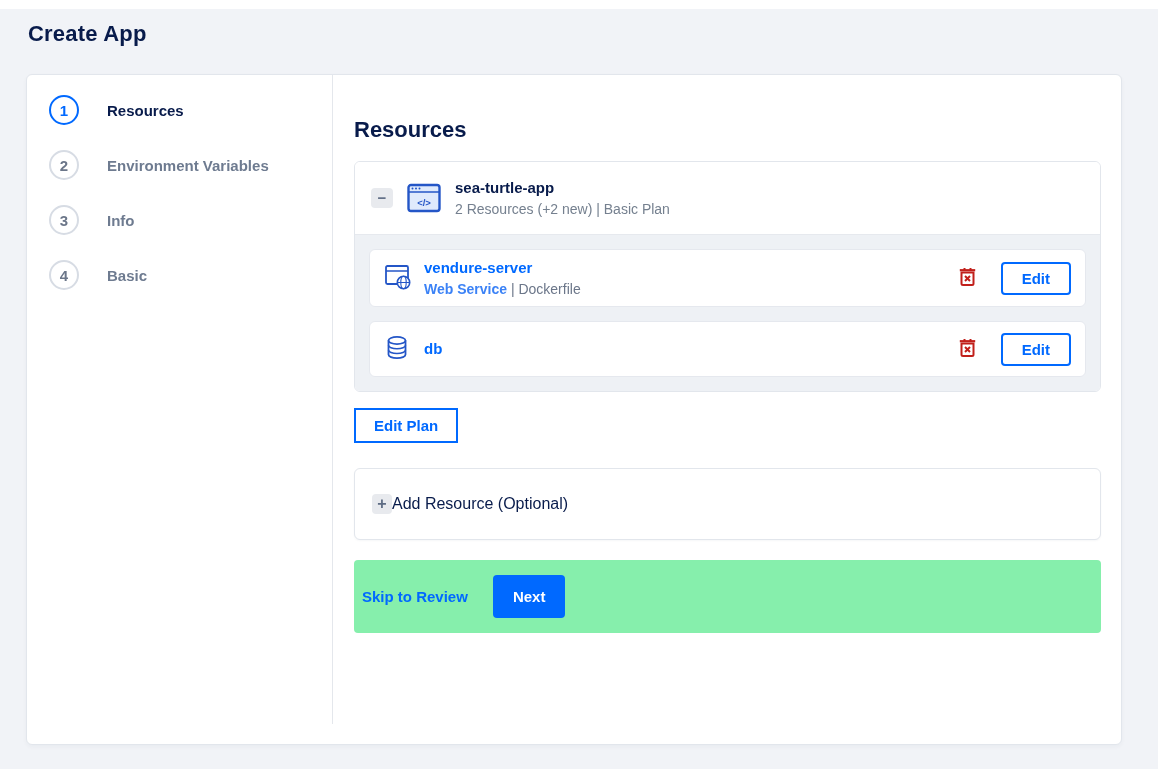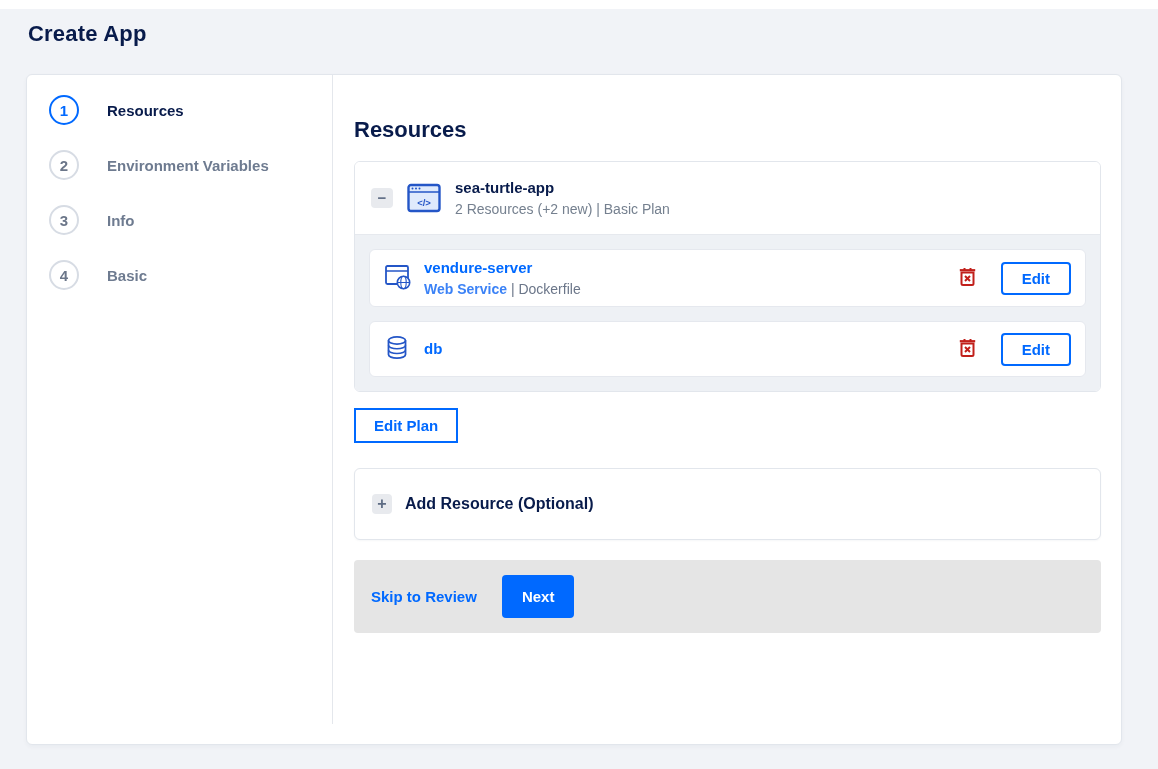--- a/index.html
+++ b/index.html
@@ -104,25 +104,25 @@
     border:1px solid #e2e6ec; border-radius:6px;
     background:#fff; padding:25px 17px;
     display:flex; align-items:center; cursor:pointer;
     box-shadow:0 1px 2px rgba(20,40,80,.04);
   }
   .plus-box {
     width:20px; height:20px; border-radius:4px;
     background:#e8eaee; color:#5e6c84; font-size:16px; font-weight:700;
     display:flex; align-items:center; justify-content:center; flex:0 0 20px;
   }
-  .add-resource-label { margin-left:13px; font-size:16px; font-weight:700; color:#081b4b; }
+  .add-resource-label { font-size:16px; font-weight:400; color:#081b4b; }
   .wizard-footer {
     margin-top:20px;
-    background:#e5e5e5; border-radius:4px;
-    padding:15px 17px; display:flex; align-items:center;
+    background:#86efac; border-radius:4px;
+    padding:15px 8px; display:flex; align-items:center;
   }
   .skip-link { color:#0069ff; font-size:15px; font-weight:700; text-decoration:none; cursor:pointer; }
   .next-btn {
     margin-left:25px;
     background:#0069ff; color:#fff; border:none; border-radius:4px;
     font-size:15px; font-weight:700; padding:13px 20px; cursor:pointer;
     font-family:"Liberation Sans", sans-serif;
   }
 </style>
 </head>

